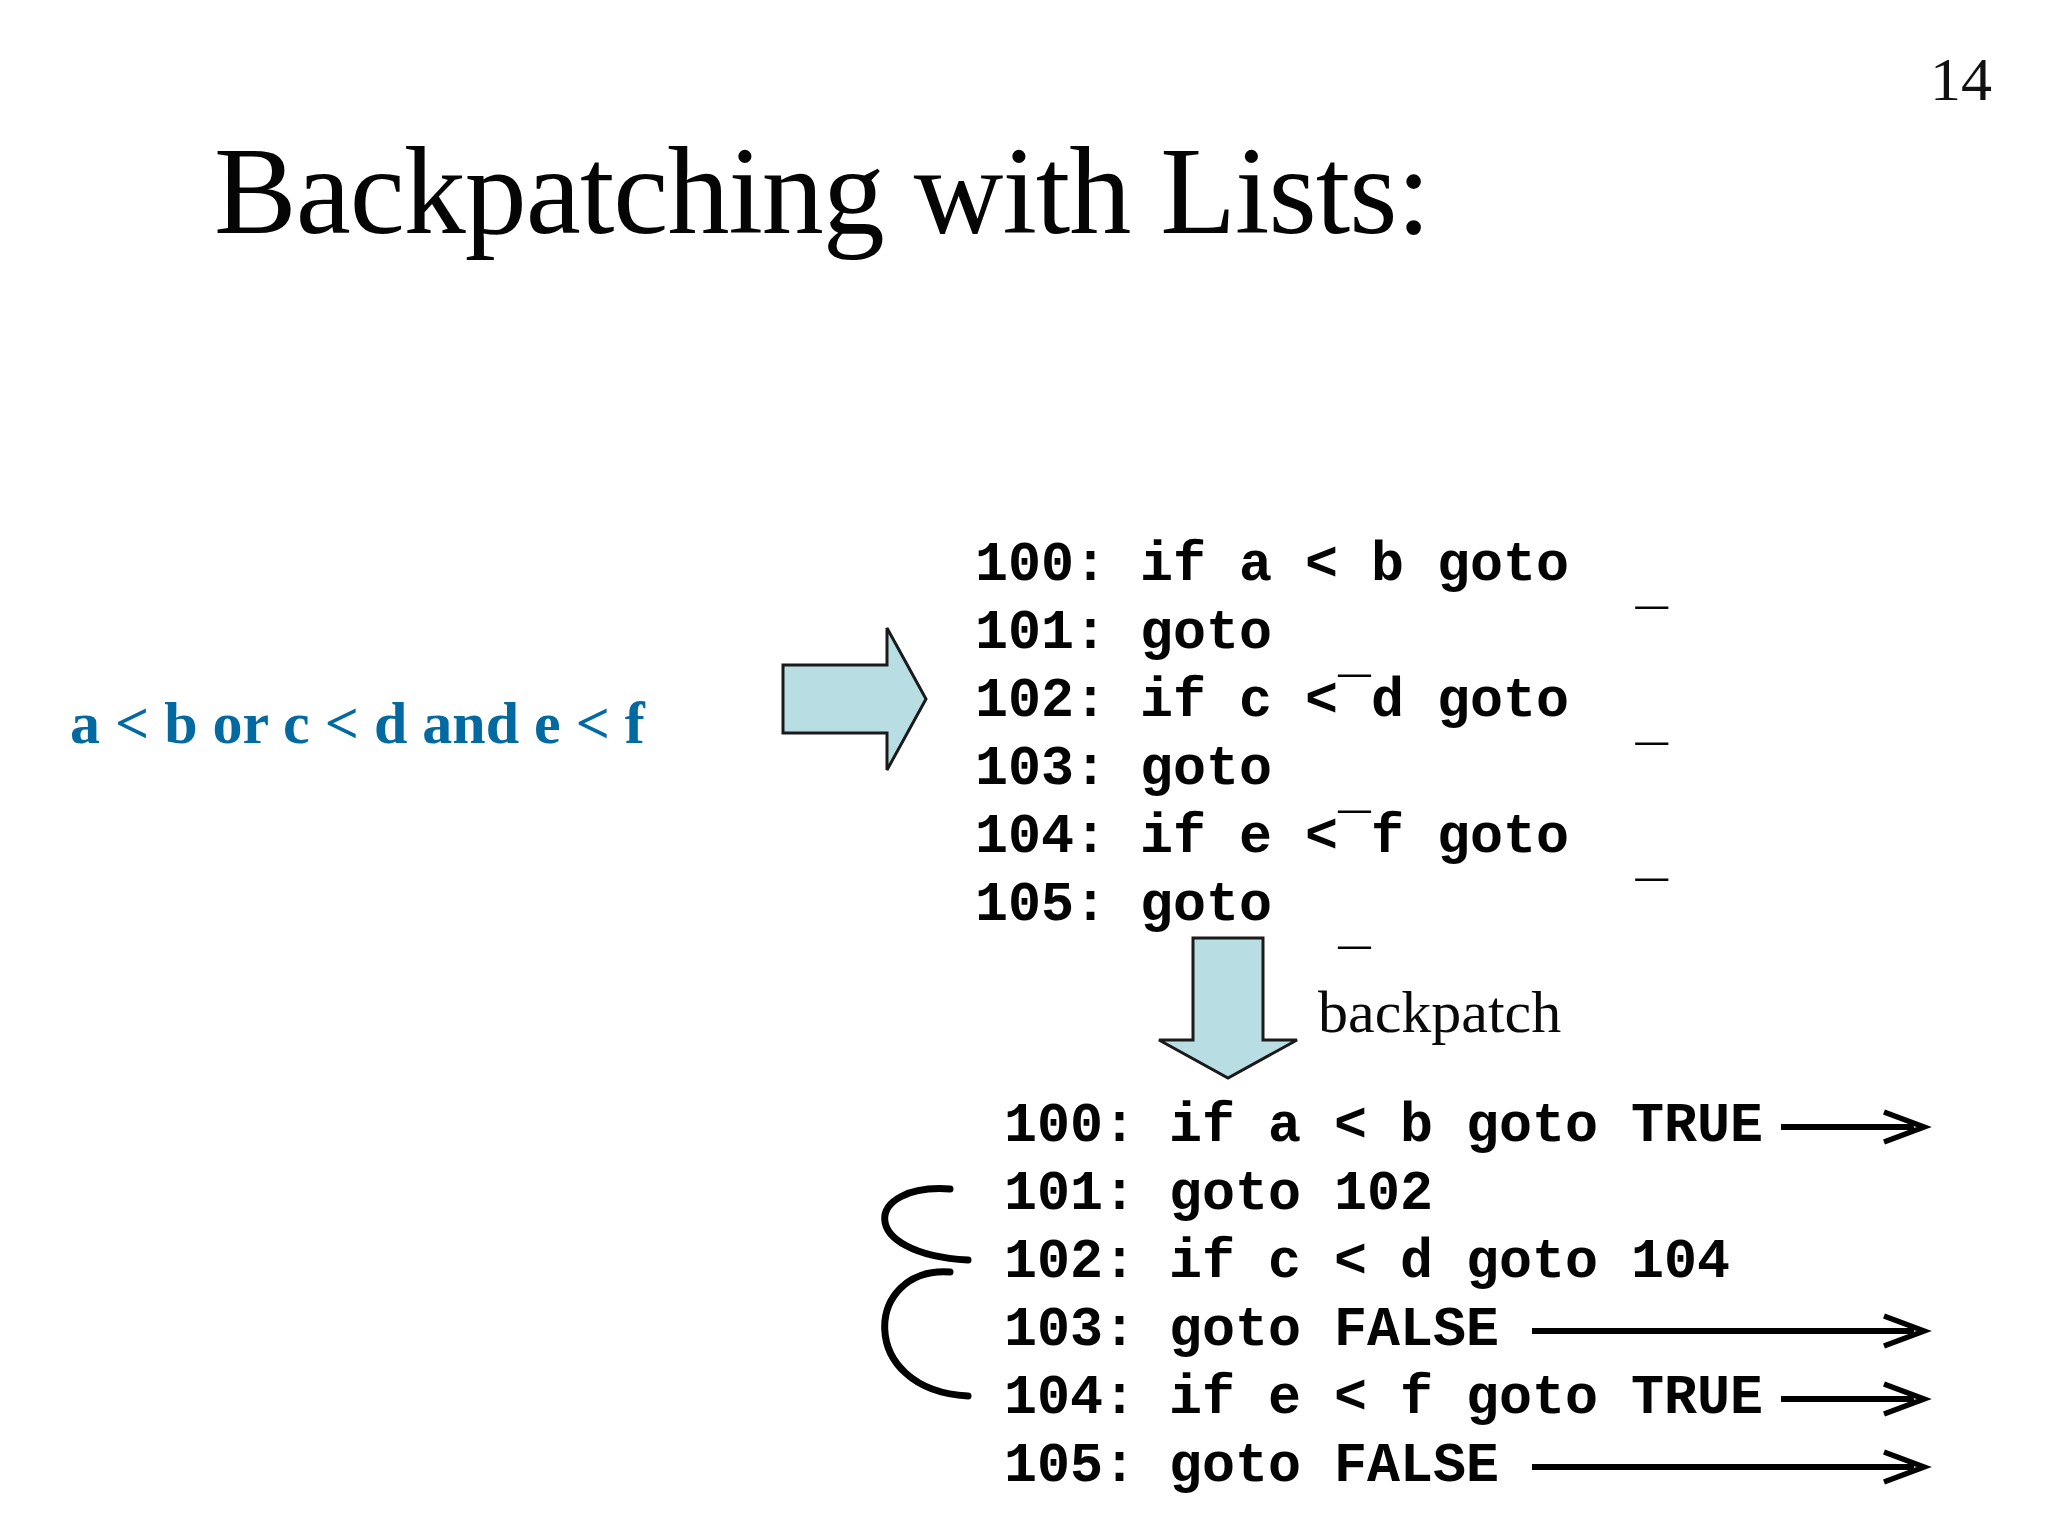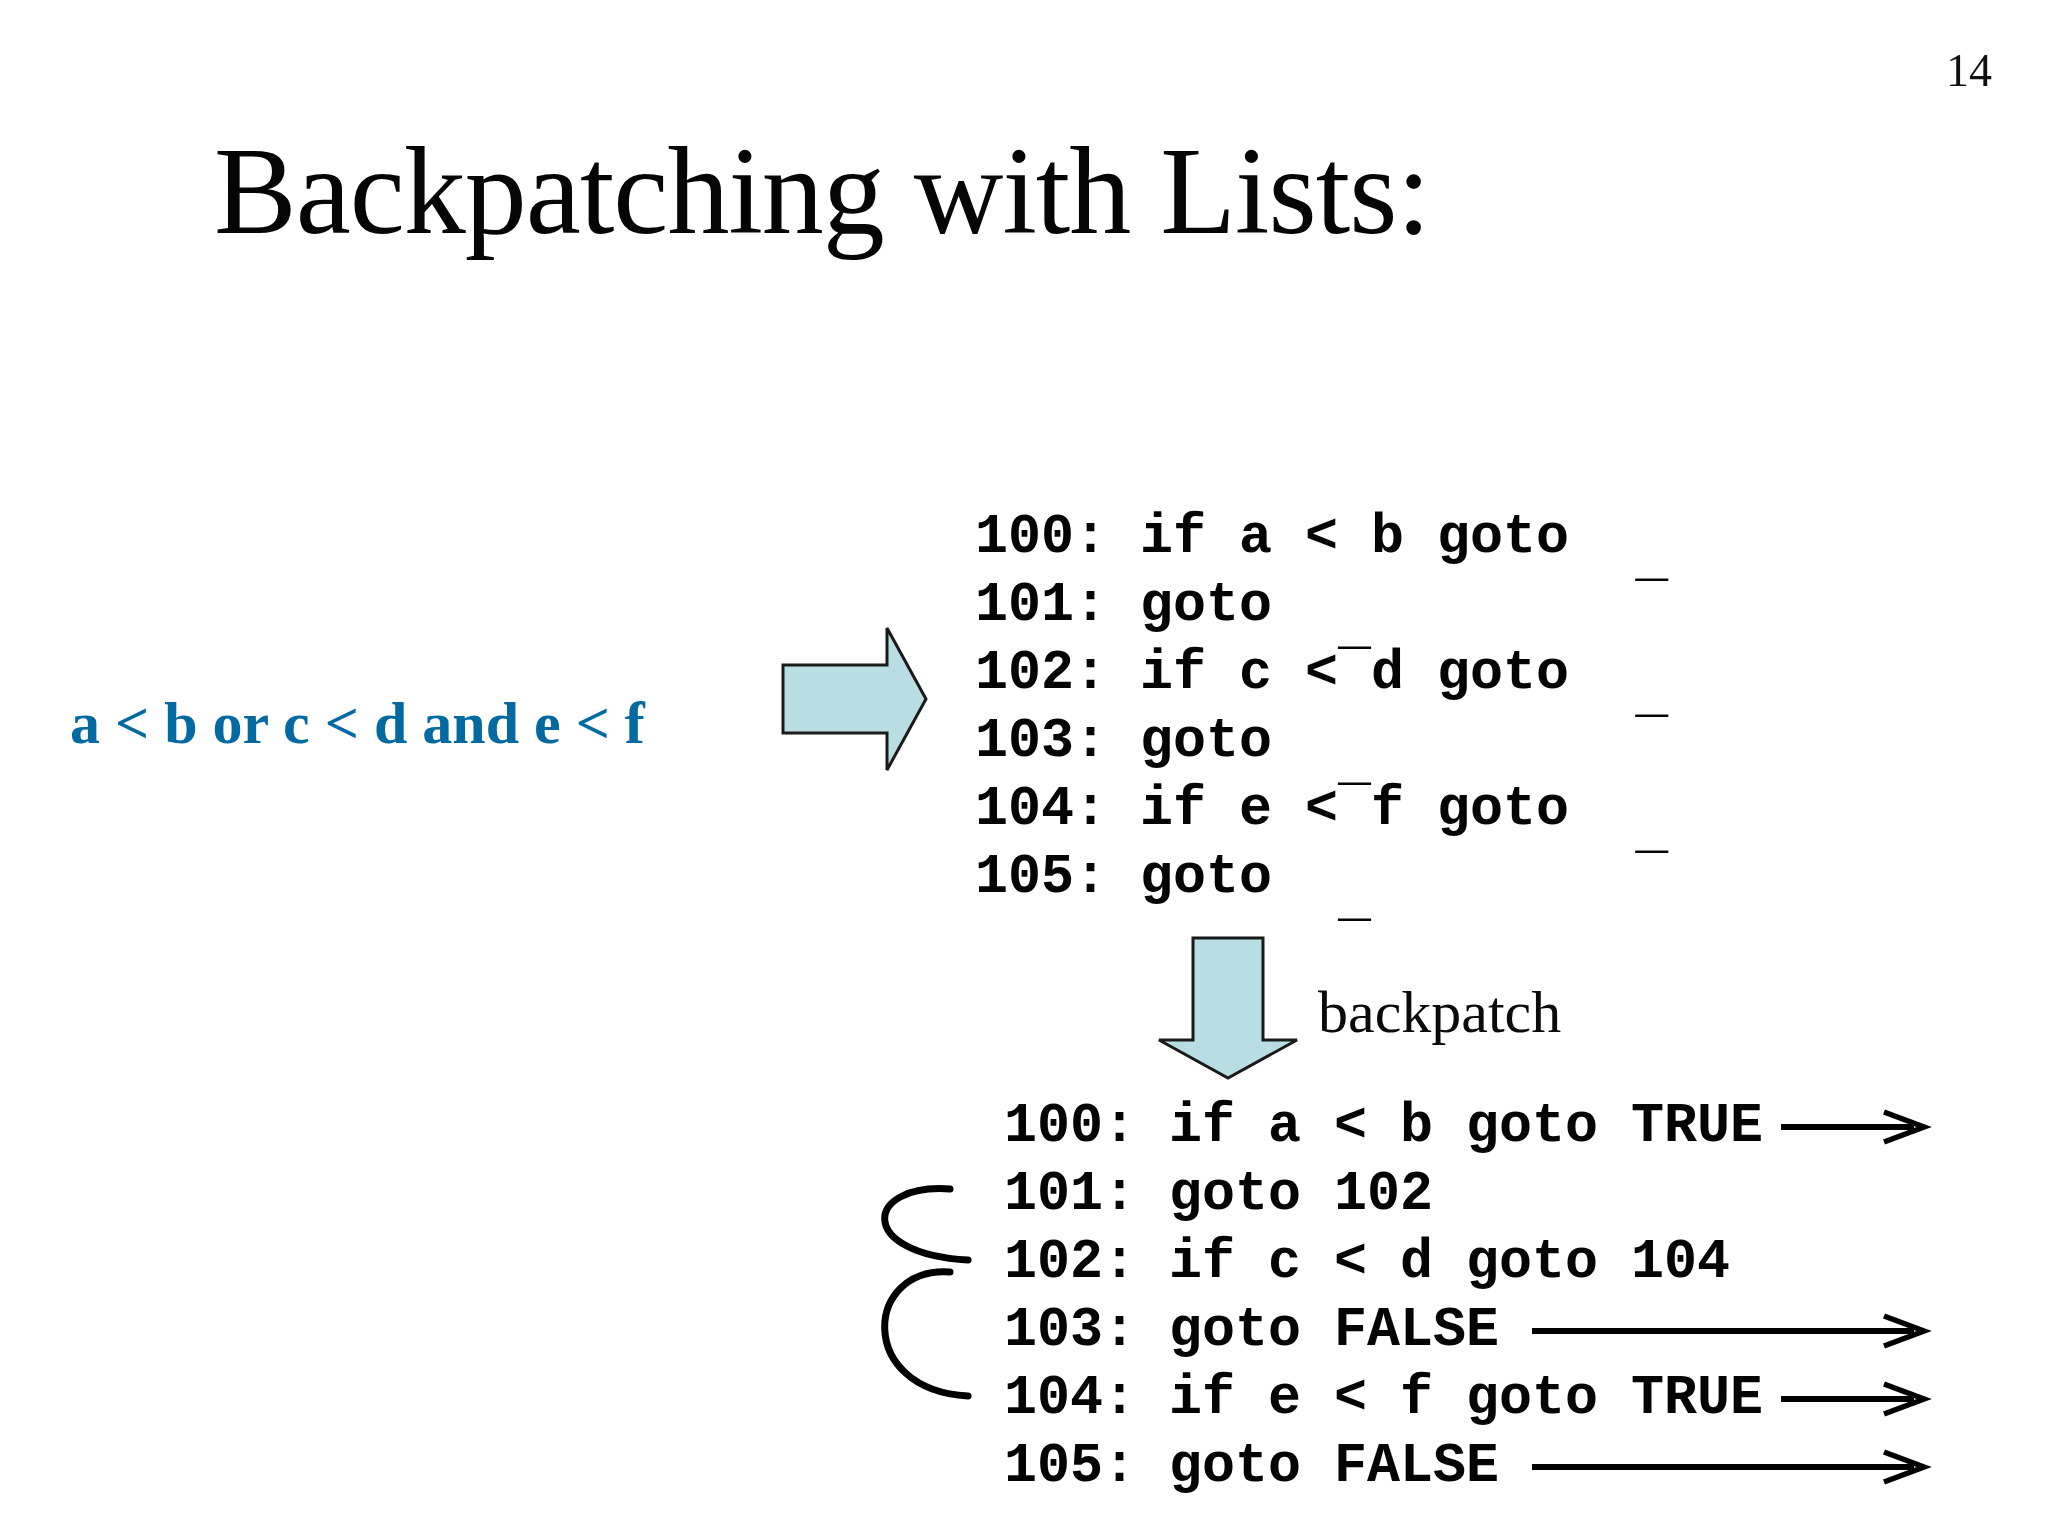--- a/index.html
+++ b/index.html
@@ -3,41 +3,41 @@
 <meta charset="utf-8">
 <style>
   html,body{margin:0;padding:0;}
   body{
     width:2048px;height:1536px;position:relative;overflow:hidden;
     background:#ffffff;color:#000;
     font-family:"Liberation Serif", serif;
   }
   .abs{position:absolute;}
   #page-number{
-    top:44px;right:56px;font-size:46px;color:#111;
+    top:44px;right:56px;font-size:62px;color:#111;
   }
   #title{
     top:110px;left:0;width:1644px;text-align:center;
     font-size:124px;line-height:164px;color:#050505;
     letter-spacing:-1px;
   }
   #expression{
     top:690px;left:70px;
     font-size:60px;font-weight:bold;line-height:1.1;color:#0369a1;
   }
   #backpatch-label{
     top:982px;left:1318px;
     font-size:60px;line-height:1.0;color:#0a0a0a;
   }
   .code-block{
     font-family:"Liberation Mono", monospace;
     font-weight:bold;font-size:55px;line-height:68px;
     color:#040404;white-space:pre;
   }
-  #block1{top:504px;left:975px;}
+  #block1{top:532px;left:975px;}
   #block2{top:1093px;left:1004px;}
   .code-line{white-space:pre;}
   .blank-slot{position:relative;top:0.42em;display:inline-block;}
   #diagram-svg{top:0;left:0;width:2048px;height:1536px;pointer-events:none;}
 </style>
 </head>
 <body>
 
 <svg id="diagram-svg" class="abs" viewBox="0 0 2048 1536" xmlns="http://www.w3.org/2000/svg">
   <polygon class="shape-arrow" points="783,665 887,665 887,628 926,699 887,770 887,733 783,733" stroke-width="3" fill="#b8dee3" stroke="#1a1a1a"></polygon>

